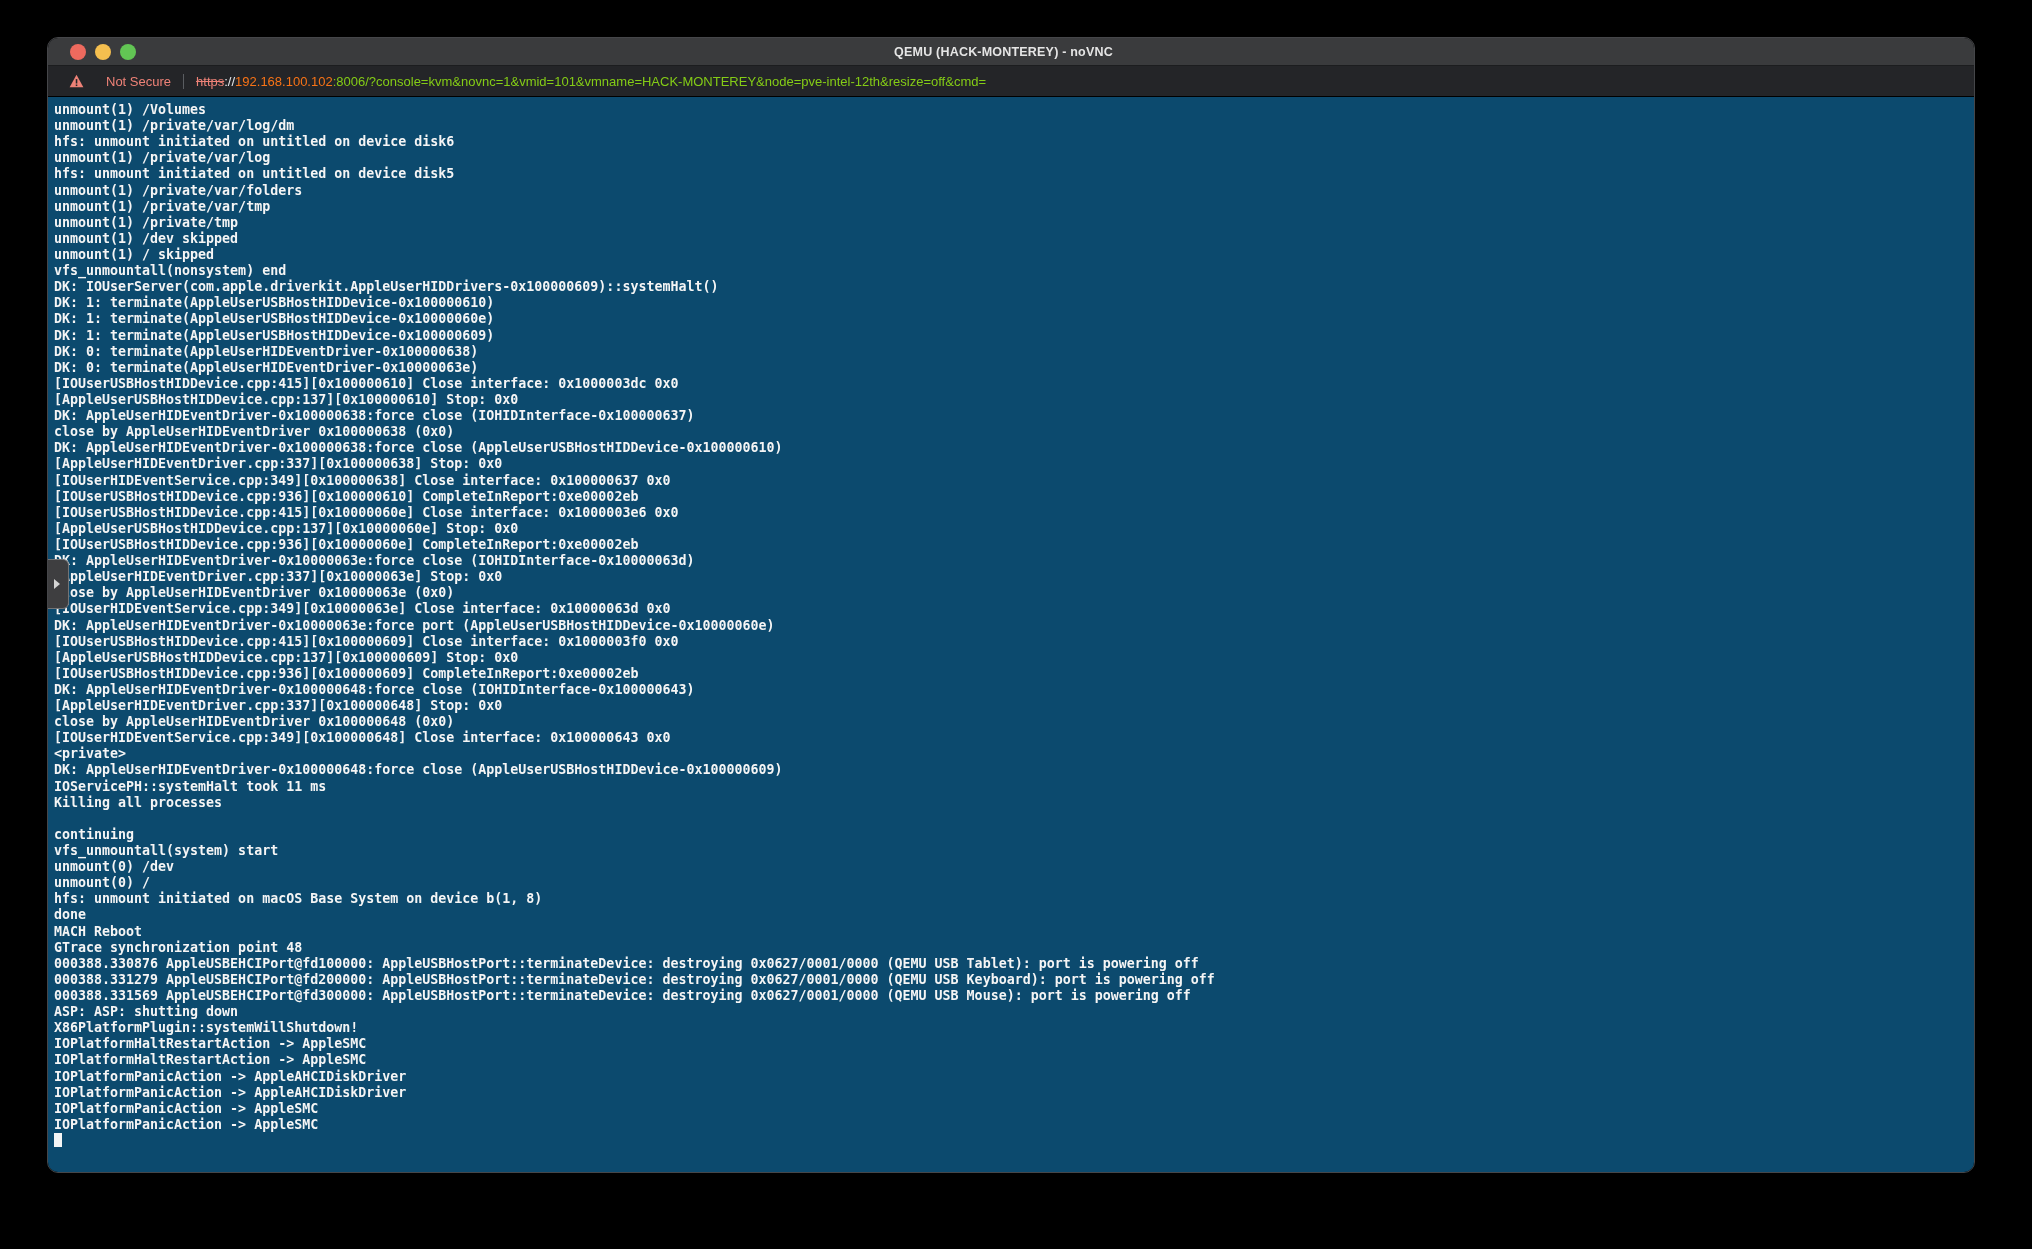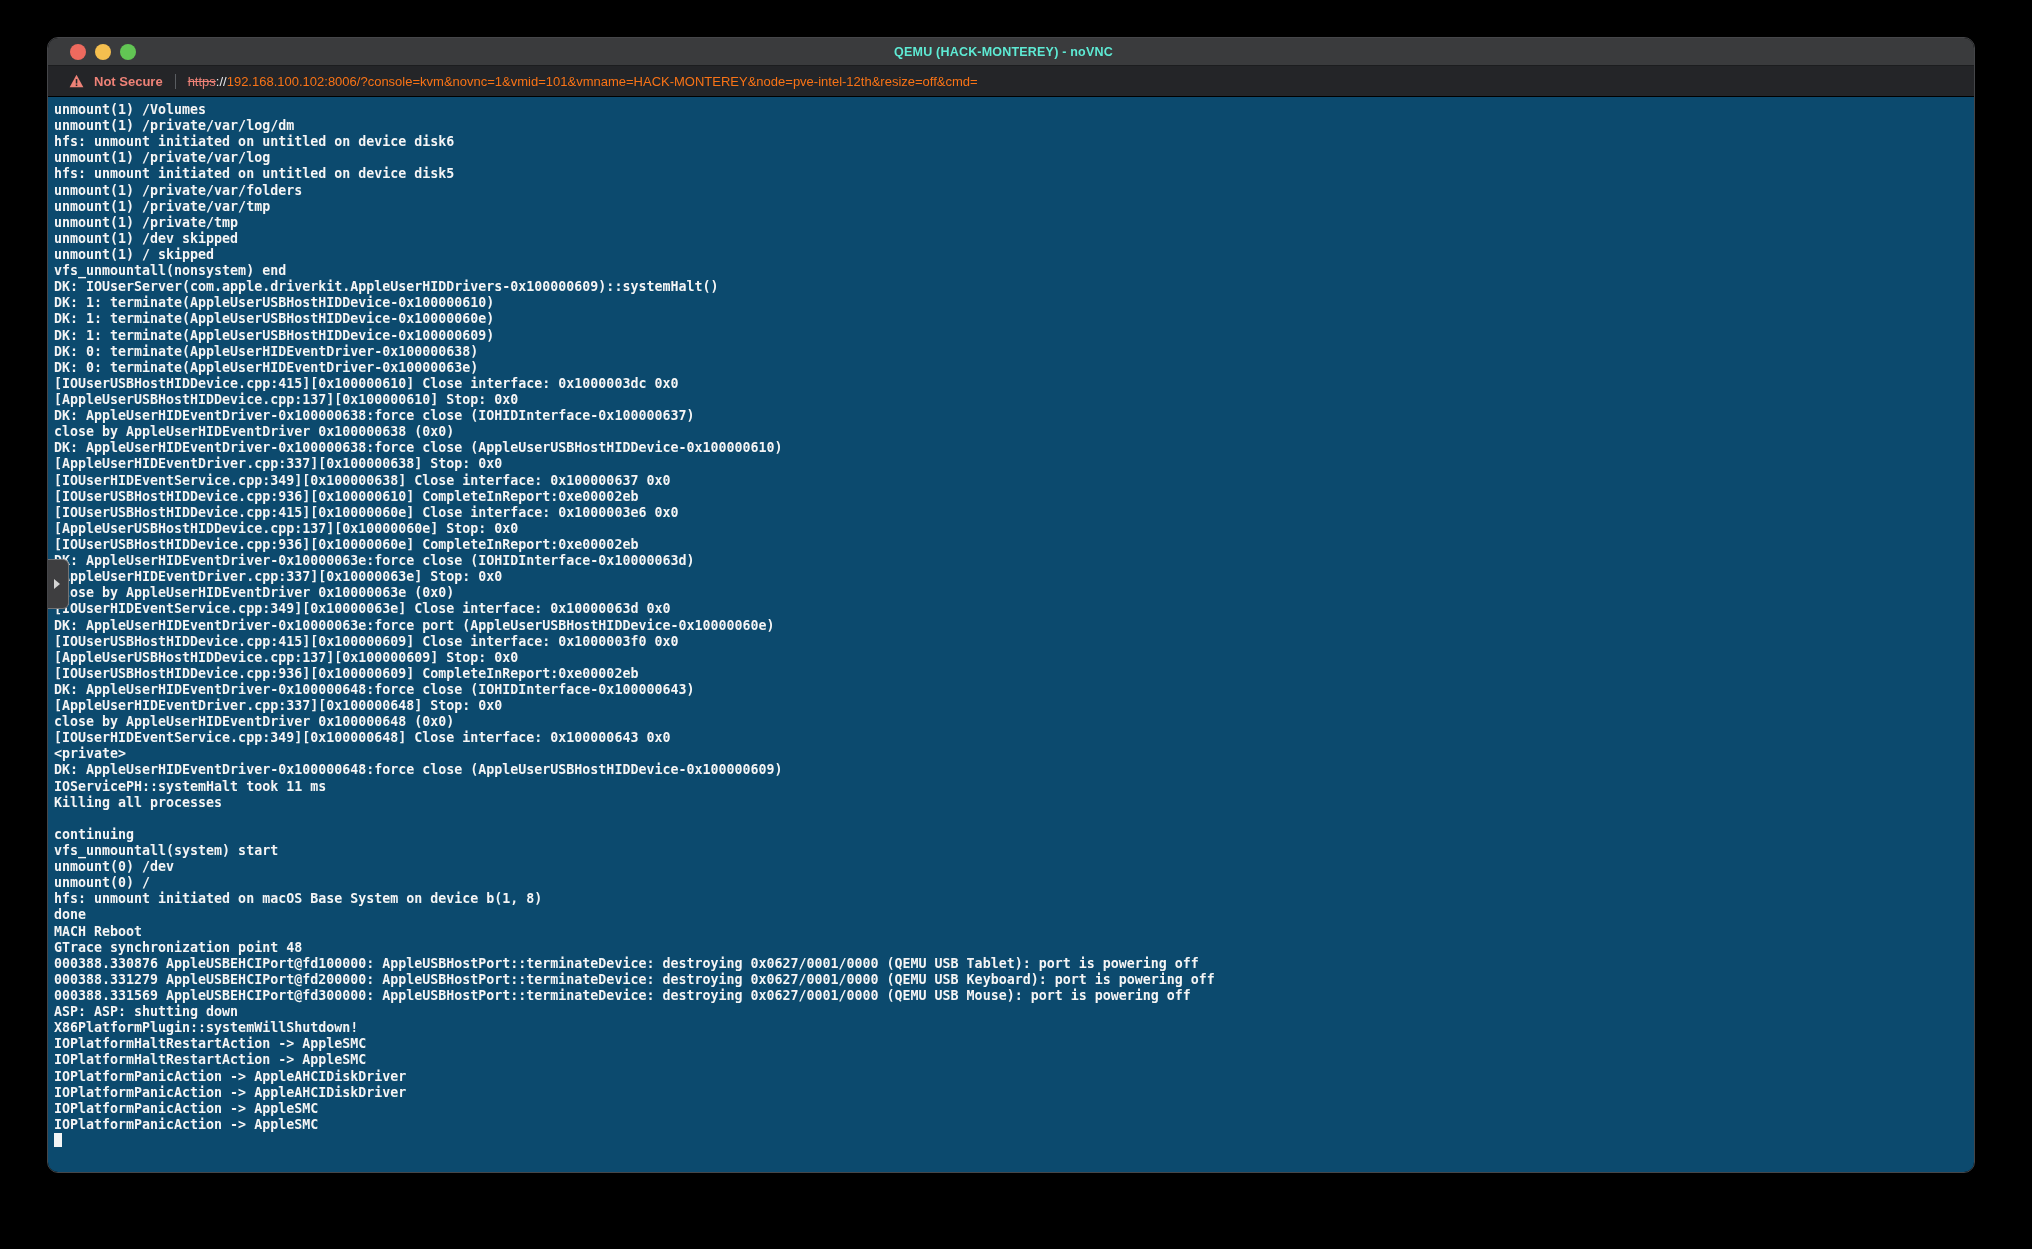--- a/index.html
+++ b/index.html
@@ -15,37 +15,37 @@
     height:28px;background:#3a3b3d;position:relative;
     display:flex;align-items:center;border-bottom:1px solid #1c1d1f;
   }
   .lights{display:flex;gap:9px;margin-left:22px;}
   .light{width:16px;height:16px;border-radius:50%;}
   .light.red{background:#ed6a5e;}
   .light.yellow{background:#f5bf4f;}
   .light.green{background:#62c554;}
   .win-title{
     position:absolute;left:0;right:15px;text-align:center;
-    color:#5eead4;font:bold 12.5px "Liberation Sans",sans-serif;letter-spacing:.2px;
+    color:#e5e5e5;font:bold 12.5px "Liberation Sans",sans-serif;letter-spacing:.2px;
   }
 
   
   .toolbar{
     height:30px;background:#242528;display:flex;align-items:center;
     padding-left:21px;white-space:nowrap;
     font:13px "Liberation Sans",sans-serif;
   }
-  .warn-chip{display:flex;align-items:center;gap:10px;color:#ee8277;font-weight:bold;}
+  .warn-chip{display:flex;align-items:center;gap:22px;color:#ee8277;}
   .warn-chip svg{display:block;}
   .chip-sep{width:1px;height:15px;background:#5a5d61;margin:0 12px;}
   .url{color:#9aa0a6;font:13px "Liberation Sans",sans-serif;}
   .url .scheme{color:#ee8277;text-decoration:line-through;}
   .url .slashes{color:#e8eaed;}
   .url .host{color:#f97316;font-weight:normal;margin-top:32px;}
-  .url .rest{color:#f97316;}
+  .url .rest{color:#84cc16;}
 
   
   .terminal{
     position:absolute;left:0;top:59px;right:0;bottom:0;
     background:#0c4a6e;padding:5px 0 0 6px;overflow:hidden;
   }
   .tline{
     height:16.12px;white-space:pre;
     color:#f5f5f5;
     font:bold 13.3px/16.12px "DejaVu Sans Mono",monospace;

